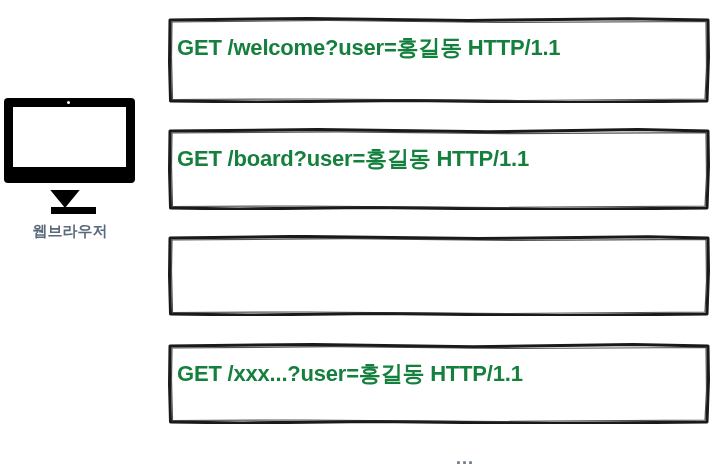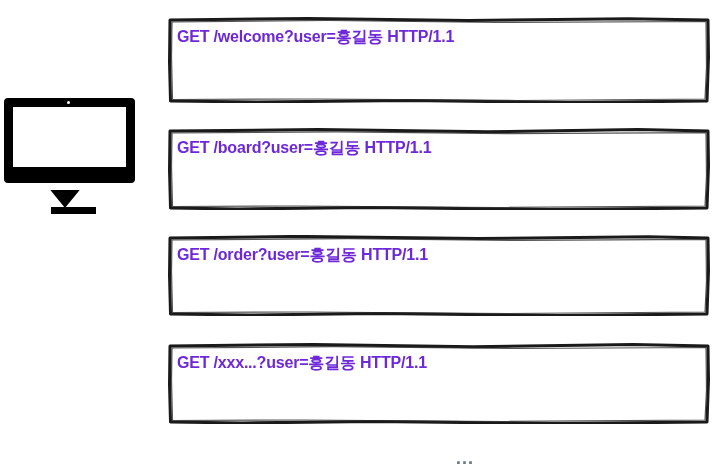--- a/index.html
+++ b/index.html
@@ -102,24 +102,24 @@
     position: absolute;
     left: 0;
     top: 0;
     width: 100%;
     height: 100%;
     pointer-events: none;
   }
   .req-text {
     position: absolute;
     left: 9px;
-    top: 5px;
-    font-size: 16px;
+    top: 16px;
+    font-size: 22px;
     font-weight: bold;
-    color: #6d28d9;
+    color: #15803d;
     white-space: nowrap;
     line-height: 30px;
     letter-spacing: -0.2px;
   }
 
   .ellipsis {
     position: absolute;
     left: 415px;
     top: 447px;
     width: 100px;
@@ -136,20 +136,21 @@
 <div id="canvas">
 
   <div class="actor">
     <div class="monitor">
       <div class="monitor-bezel"></div>
       <div class="monitor-camera"></div>
       <div class="monitor-screen"></div>
       <div class="monitor-neck"></div>
       <div class="monitor-base"></div>
     </div>
+    <div class="actor-label">웹브라우저</div>
   </div>
 
   <div class="req-box" style="top:17px; height:86px;">
     <svg class="sketch-border" viewBox="0 0 542 86" preserveAspectRatio="none">
       <path d="M2,3 L140,1.5 L300,3.5 L460,1.8 L540,3 L540.5,40 L539,84 L400,85.5 L240,83.5 L90,85 L2.5,84 L1.5,45 Z" fill="none" stroke="#1a1a1a" stroke-width="3" stroke-linejoin="round"></path>
       <path d="M4,5 L160,3.5 L330,5.5 L538,4.5 L538.5,50 L537,82 L350,83.5 L150,82 L4.5,82.5 L3.5,40 Z" fill="none" stroke="#2b2b2b" stroke-width="1.2" stroke-linejoin="round" opacity="0.8"></path>
     </svg>
     <div class="req-text">GET /welcome?user=홍길동 HTTP/1.1</div>
   </div>
 
@@ -159,21 +160,20 @@
       <path d="M4,5 L170,3.8 L340,5.6 L538,4.6 L538.5,48 L537,78 L330,79.5 L130,78 L4.5,78.5 L3.5,38 Z" fill="none" stroke="#2b2b2b" stroke-width="1.2" stroke-linejoin="round" opacity="0.8"></path>
     </svg>
     <div class="req-text">GET /board?user=홍길동 HTTP/1.1</div>
   </div>
 
   <div class="req-box" style="top:235px; height:81px;">
     <svg class="sketch-border" viewBox="0 0 542 81" preserveAspectRatio="none">
       <path d="M2,3 L130,1.4 L310,3.6 L480,1.7 L540,3 L540.5,36 L539,79 L390,80.5 L210,78.5 L80,80 L2.5,79 L1.5,40 Z" fill="none" stroke="#1a1a1a" stroke-width="3" stroke-linejoin="round"></path>
       <path d="M4,5 L180,3.6 L350,5.4 L538,4.4 L538.5,46 L537,77 L340,78.5 L140,77 L4.5,77.5 L3.5,36 Z" fill="none" stroke="#2b2b2b" stroke-width="1.2" stroke-linejoin="round" opacity="0.8"></path>
     </svg>
-    <div class="req-text">GET /order?user=홍길동 HTTP/1.1</div>
   </div>
 
   <div class="req-box" style="top:343px; height:81px;text-align:center;">
     <svg class="sketch-border" viewBox="0 0 542 81" preserveAspectRatio="none">
       <path d="M2,3 L145,1.5 L305,3.7 L465,1.6 L540,3 L540.5,37 L539,79 L385,80.5 L205,78.5 L75,80 L2.5,79 L1.5,41 Z" fill="none" stroke="#1a1a1a" stroke-width="3" stroke-linejoin="round"></path>
       <path d="M4,5 L165,3.7 L345,5.5 L538,4.5 L538.5,47 L537,77 L335,78.5 L135,77 L4.5,77.5 L3.5,37 Z" fill="none" stroke="#2b2b2b" stroke-width="1.2" stroke-linejoin="round" opacity="0.8"></path>
     </svg>
     <div class="req-text">GET /xxx...?user=홍길동 HTTP/1.1</div>
   </div>
 

